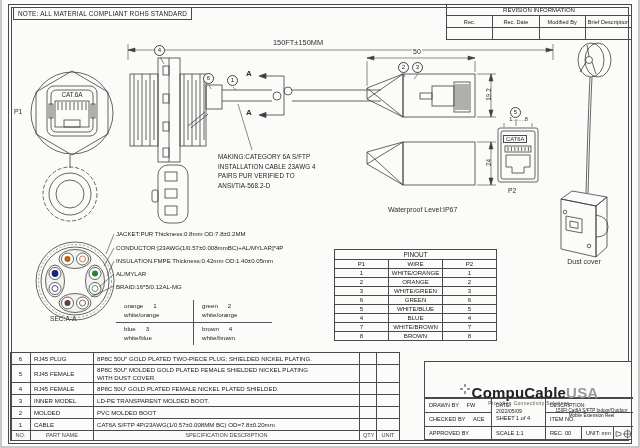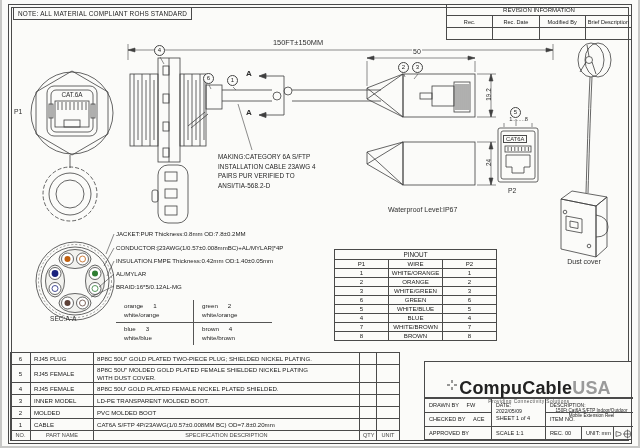--- a/index.html
+++ b/index.html
@@ -35,21 +35,21 @@
   .pinout td{border:1px solid #4a4a4a;font-size:6.1px;text-align:center;height:9px;line-height:8px;overflow:hidden}
   .pinout .t{height:10px;font-size:6.4px}
   
   .parts{position:absolute;left:10px;top:352px;width:389px;border-collapse:collapse;table-layout:fixed}
   .parts td{border:1px solid #4a4a4a;font-size:6.1px;line-height:7.6px;height:12px;padding:0 3px;overflow:hidden}
   .parts td.no{text-align:center;padding:0}
   .parts tr.ftr td{height:10px;font-size:5.6px;text-align:center;color:#444}
   
   .tb{position:absolute;left:424px;top:361px;width:208px;height:79px;border:1px solid #4a4a4a;background:#fbfbf9}
   .tb .logo{position:absolute;left:0;top:0;width:208px;height:36px;border-bottom:1px solid #4a4a4a;text-align:center}
-  .tb .brand{font-size:18px;font-weight:bold;color:#222;letter-spacing:.2px;margin-top:16px}
+  .tb .brand{font-size:15px;font-weight:bold;color:#222;letter-spacing:.2px;margin-top:22px}
   .tb .brand .lt{color:#9a9a9a;font-weight:bold}
   .tb .tag{font-size:4.8px;color:#555;letter-spacing:.4px}
   .tb .cell{position:absolute;border-left:1px solid #4a4a4a;border-top:1px solid #4a4a4a;
             font-size:5.6px;padding:3px 0 0 4px;overflow:hidden}
   .tb .cell.first{border-left:none}
   .tb .lbl{display:inline-block}
   .tb .val{display:inline-block;margin-left:6px}
   .tb .tiny{font-size:4.6px;line-height:5.4px;text-align:center}
   .logo-icon{display:inline-block;vertical-align:4px;margin-right:2px}
   

